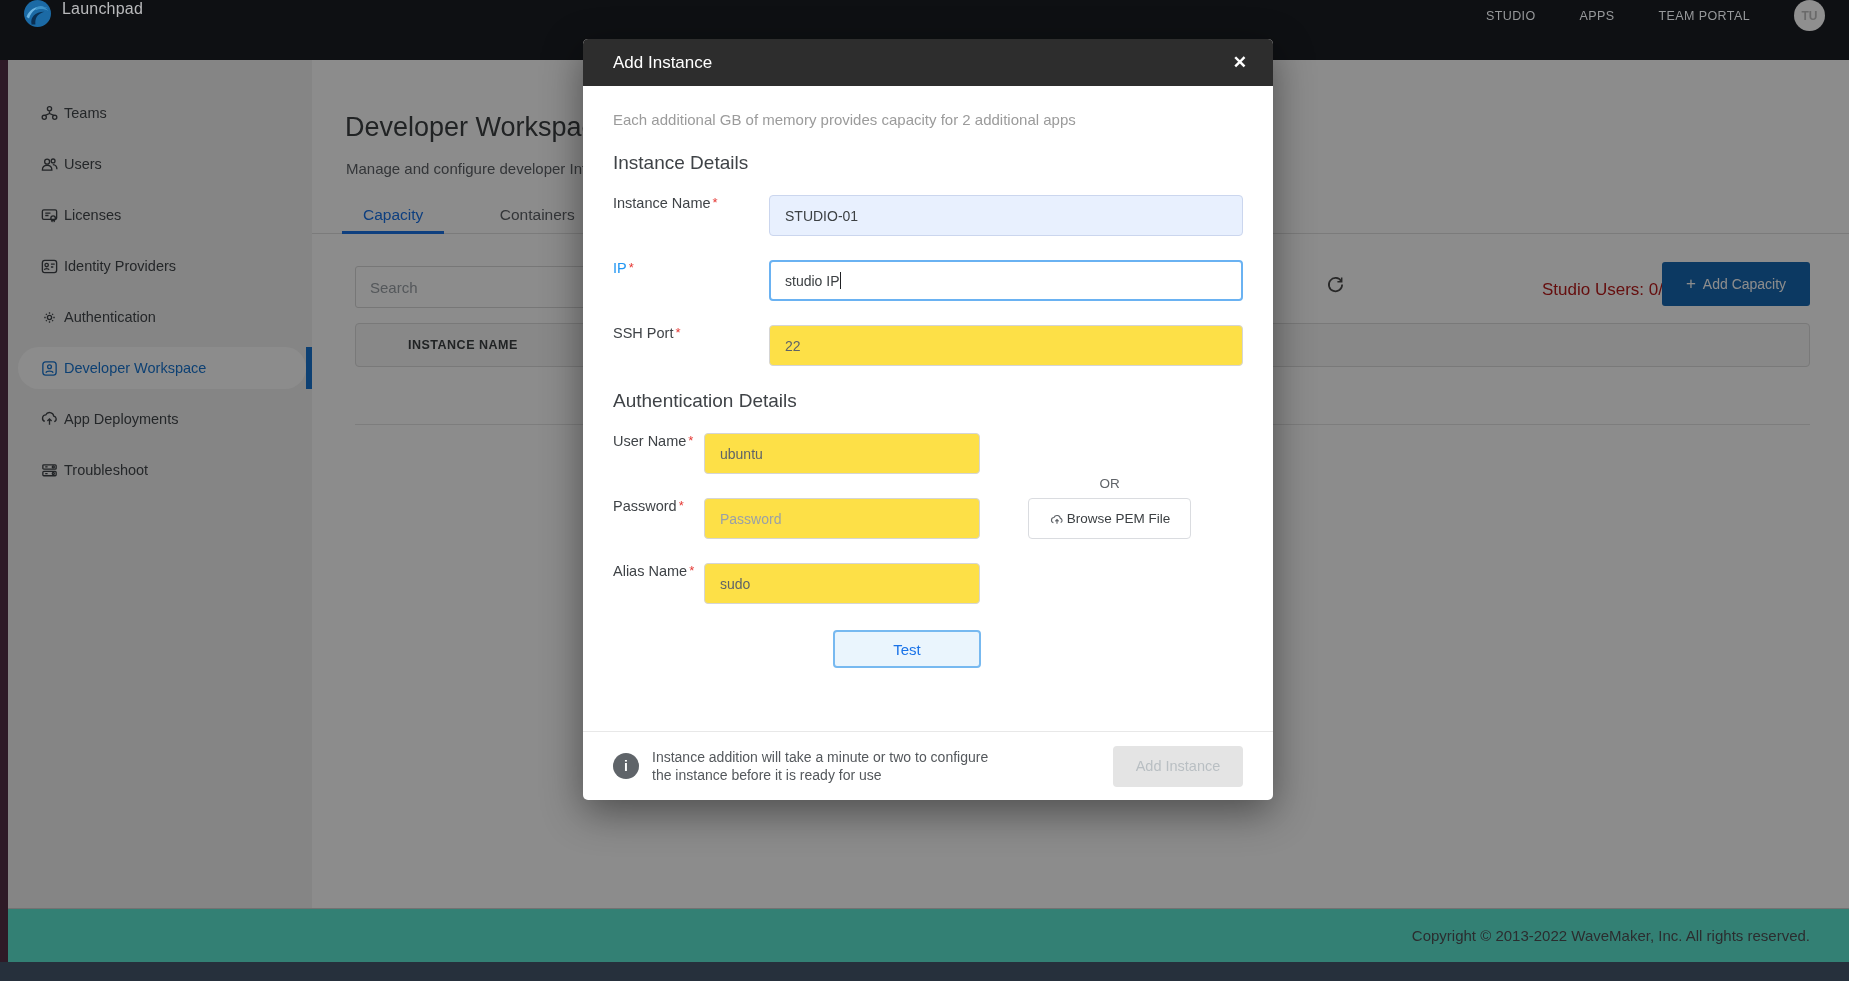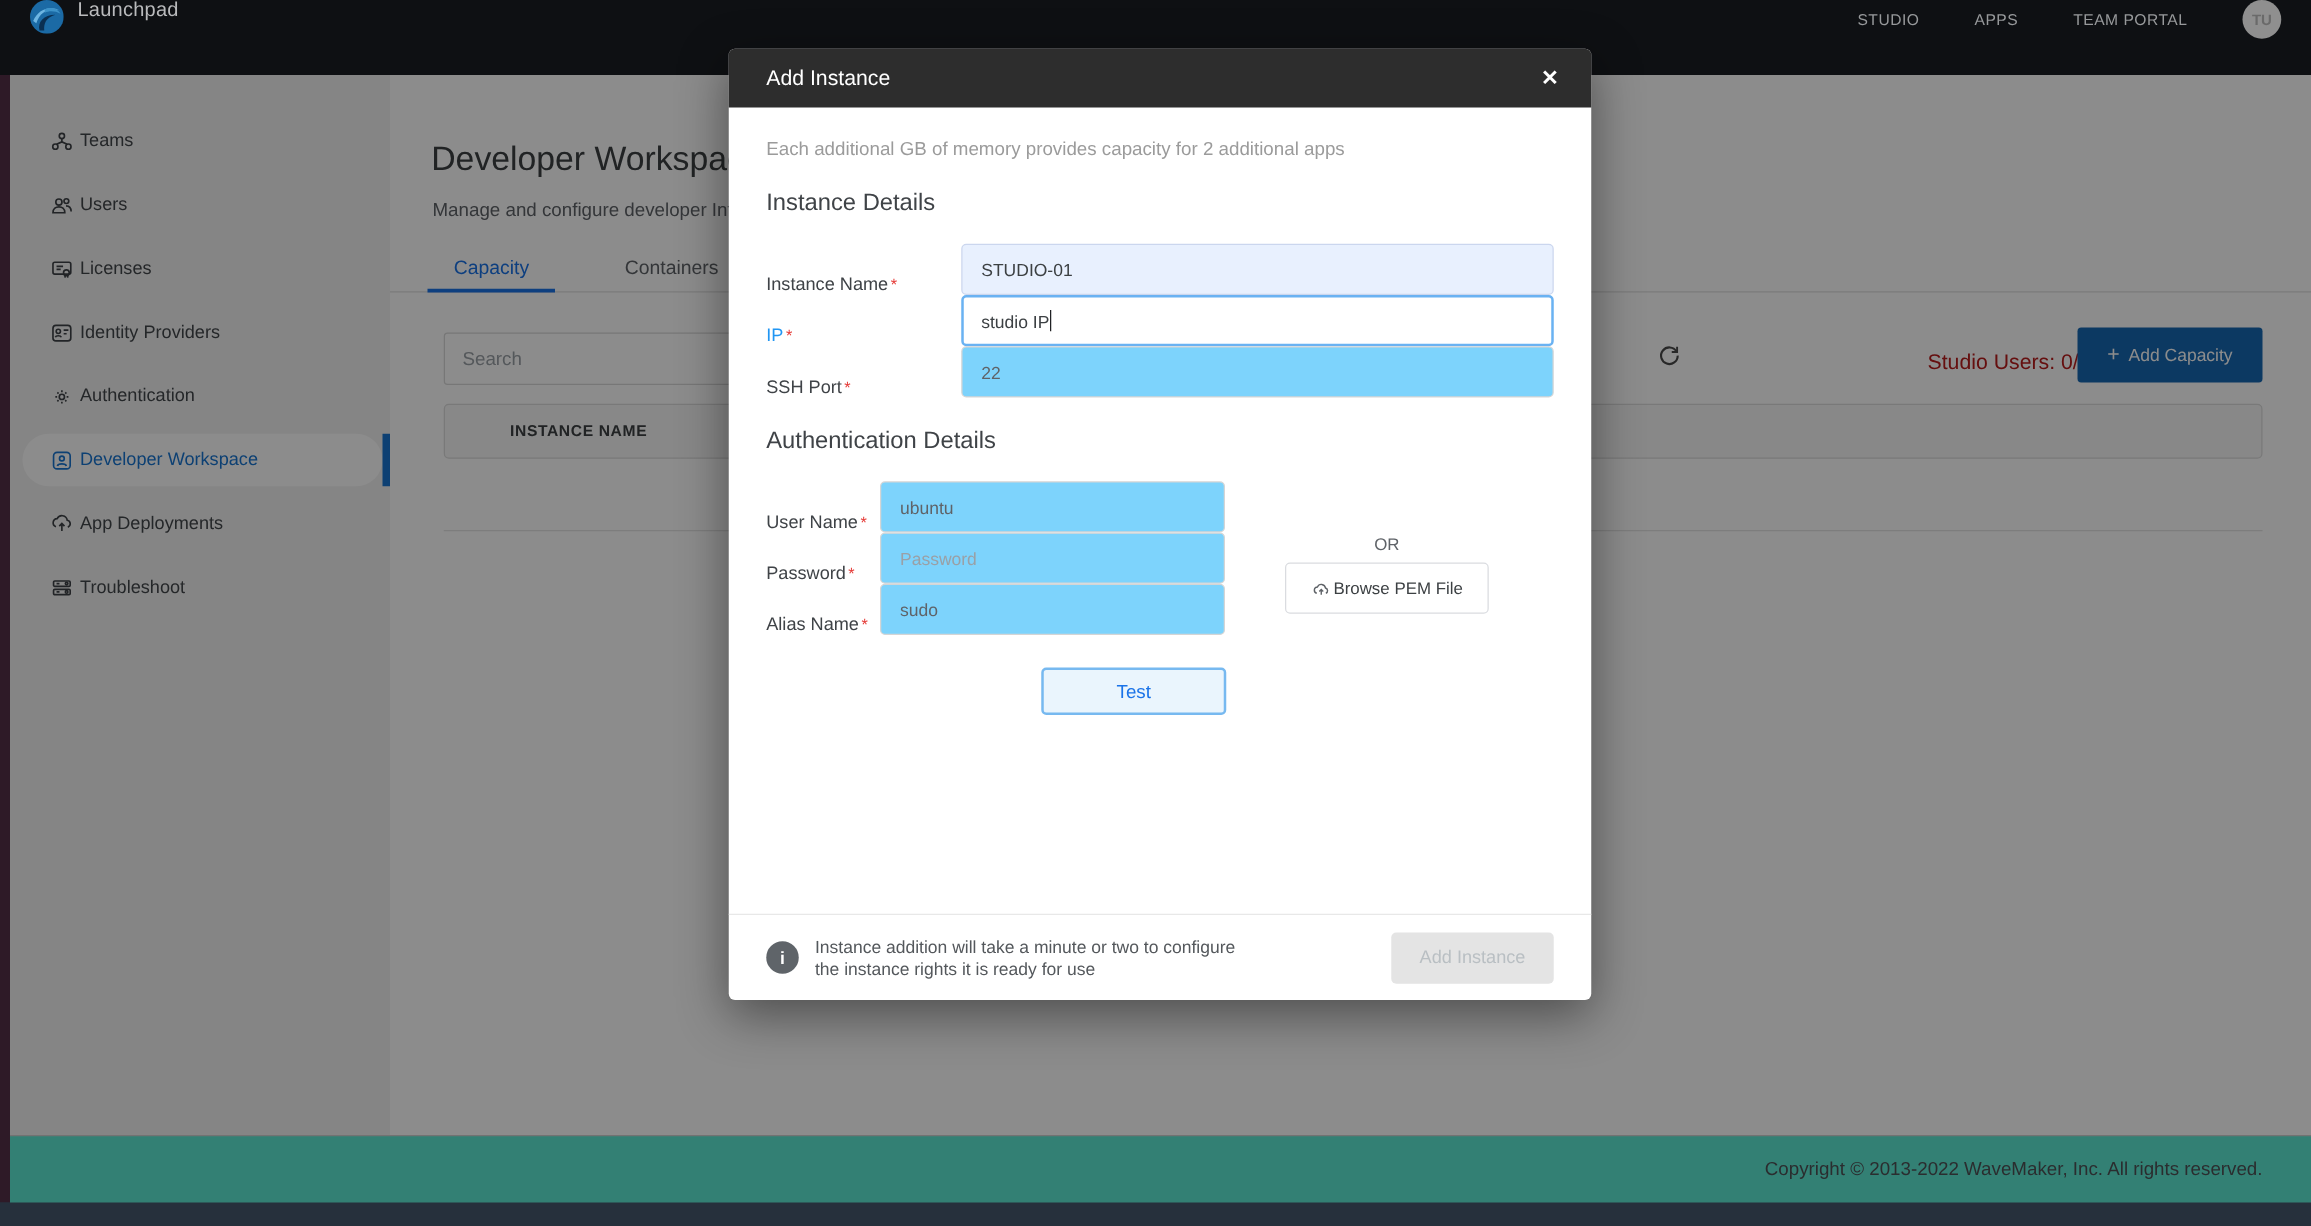--- a/index.html
+++ b/index.html
@@ -62,28 +62,28 @@
   .overlay { position:absolute; left:0; top:60px; width:1849px; height:921px; background:rgba(0,0,0,0.45); z-index:50; }
   .modal { position:absolute; left:583px; top:39px; width:690px; height:761px; background:#fff; border-radius:5px;
            box-shadow:0 12px 40px rgba(0,0,0,0.45); z-index:100; }
   .modal-header { height:47px; background:#2d2d2d; border-radius:5px 5px 0 0; display:flex; align-items:center;
                   padding:0 26px 0 30px; }
   .modal-title { color:#ffffff; font-size:17px; font-weight:500; }
   .modal-close { margin-left:auto; color:#ffffff; font-size:17px; font-weight:bold; cursor:pointer; line-height:1; }
   .modal-body { padding:0 30px; position:relative; }
   .modal-sub { margin-top:25px; font-size:15px; color:#9b9b9b; }
   .section-h { margin-top:24px; font-size:19px; font-weight:400; color:#3f4347; }
-  .frow { display:flex; align-items:flex-end; }
+  .frow { display:flex; align-items:flex-start; margin-bottom:24px; }
   .frow.first { margin-top:21px; }
   .flabel { font-size:14.5px; color:#3f4347; }
   .flabel .req { color:#e53935; font-size:13px; vertical-align:top; margin-left:2px; }
   .sec1 .flabel { width:156px; flex:0 0 auto; }
   .sec2 .flabel { width:91px; flex:0 0 auto; }
   .tinput { height:41px; border:1px solid #d5d5d5; border-radius:4px; padding:0 15px; font-size:14px;
-            color:#5f6368; background:#7dd3fc; font-family:"Liberation Sans", sans-serif; }
+            color:#5f6368; background:#fde047; font-family:"Liberation Sans", sans-serif; }
   .tinput::placeholder { color:#9aa0a6; }
   .sec1 .tinput { width:474px; }
   .sec2 .tinput { width:276px; }
   .tinput.filled-blue { background:#e8f0fe; border-color:#cbd6ee; color:#3c4043; }
   .fakeinput { width:474px; height:41px; border:2px solid #6ab2f2; border-radius:4px; padding:0 14px;
                font-size:14px; color:#3c4043; display:flex; align-items:center; }
   .caret { display:inline-block; width:1px; height:17px; background:#202124; margin-left:1px; }
   .lbl-focus { color:#2196f3; }
   .sec2 { position:relative; }
   .or-label { position:absolute; left:415px; top:43px; width:163px; text-align:center; font-size:13.5px; color:#5f6368; }
@@ -302,19 +302,19 @@
         </button>
       </div>
 
       <button class="test-btn">Test</button>
     </div>
 
     <div class="modal-footer">
       <span class="info-circle">i</span>
       <span class="foot-note">
         <span>Instance addition will take a minute or two to configure</span><br>
-        <span>the instance rights it is ready for use</span>
+        <span>the instance before it is ready for use</span>
       </span>
       <button class="add-instance" disabled="">Add Instance</button>
     </div>
   </div>
 
 </div>
 
 </body></html>

